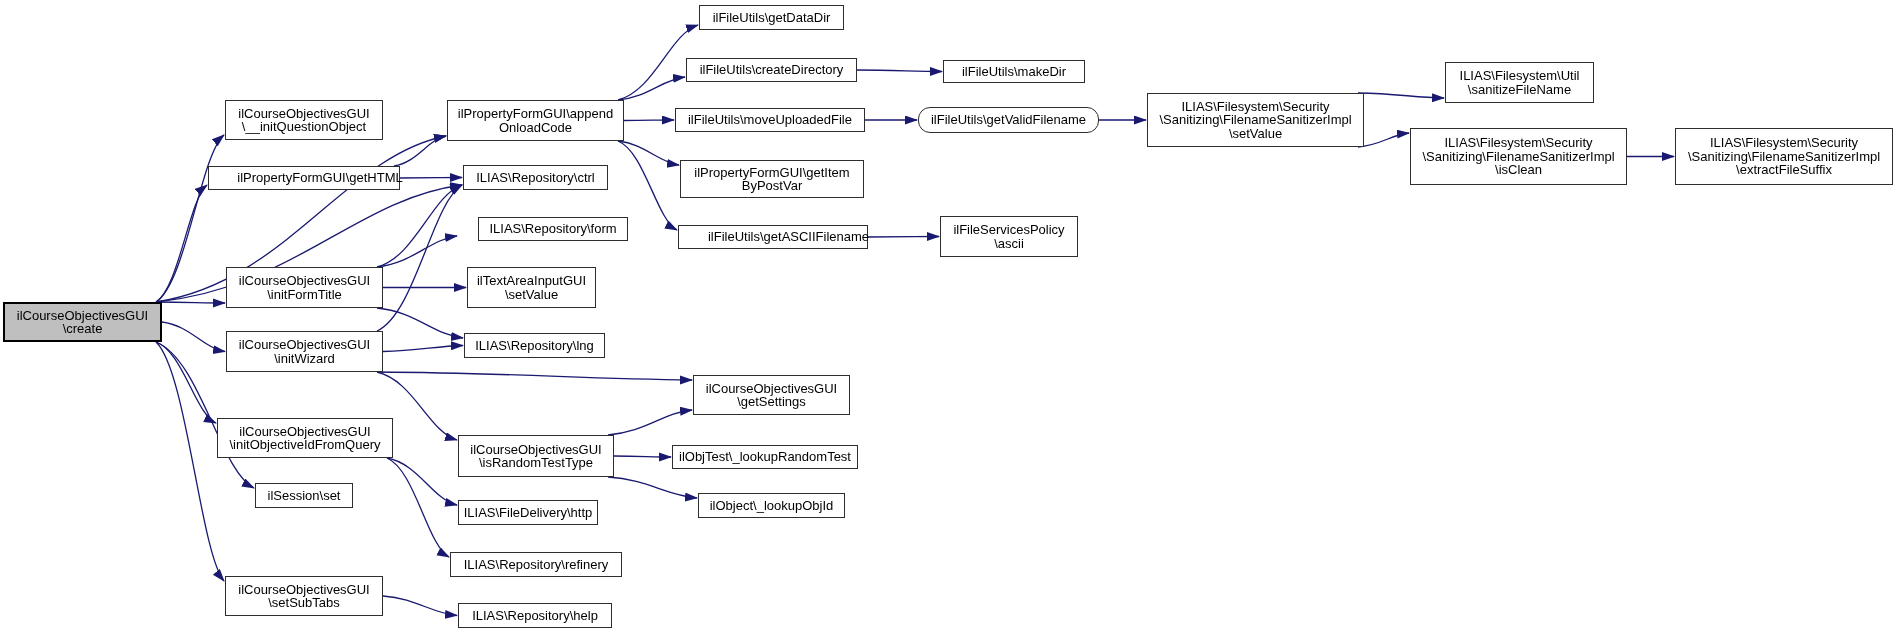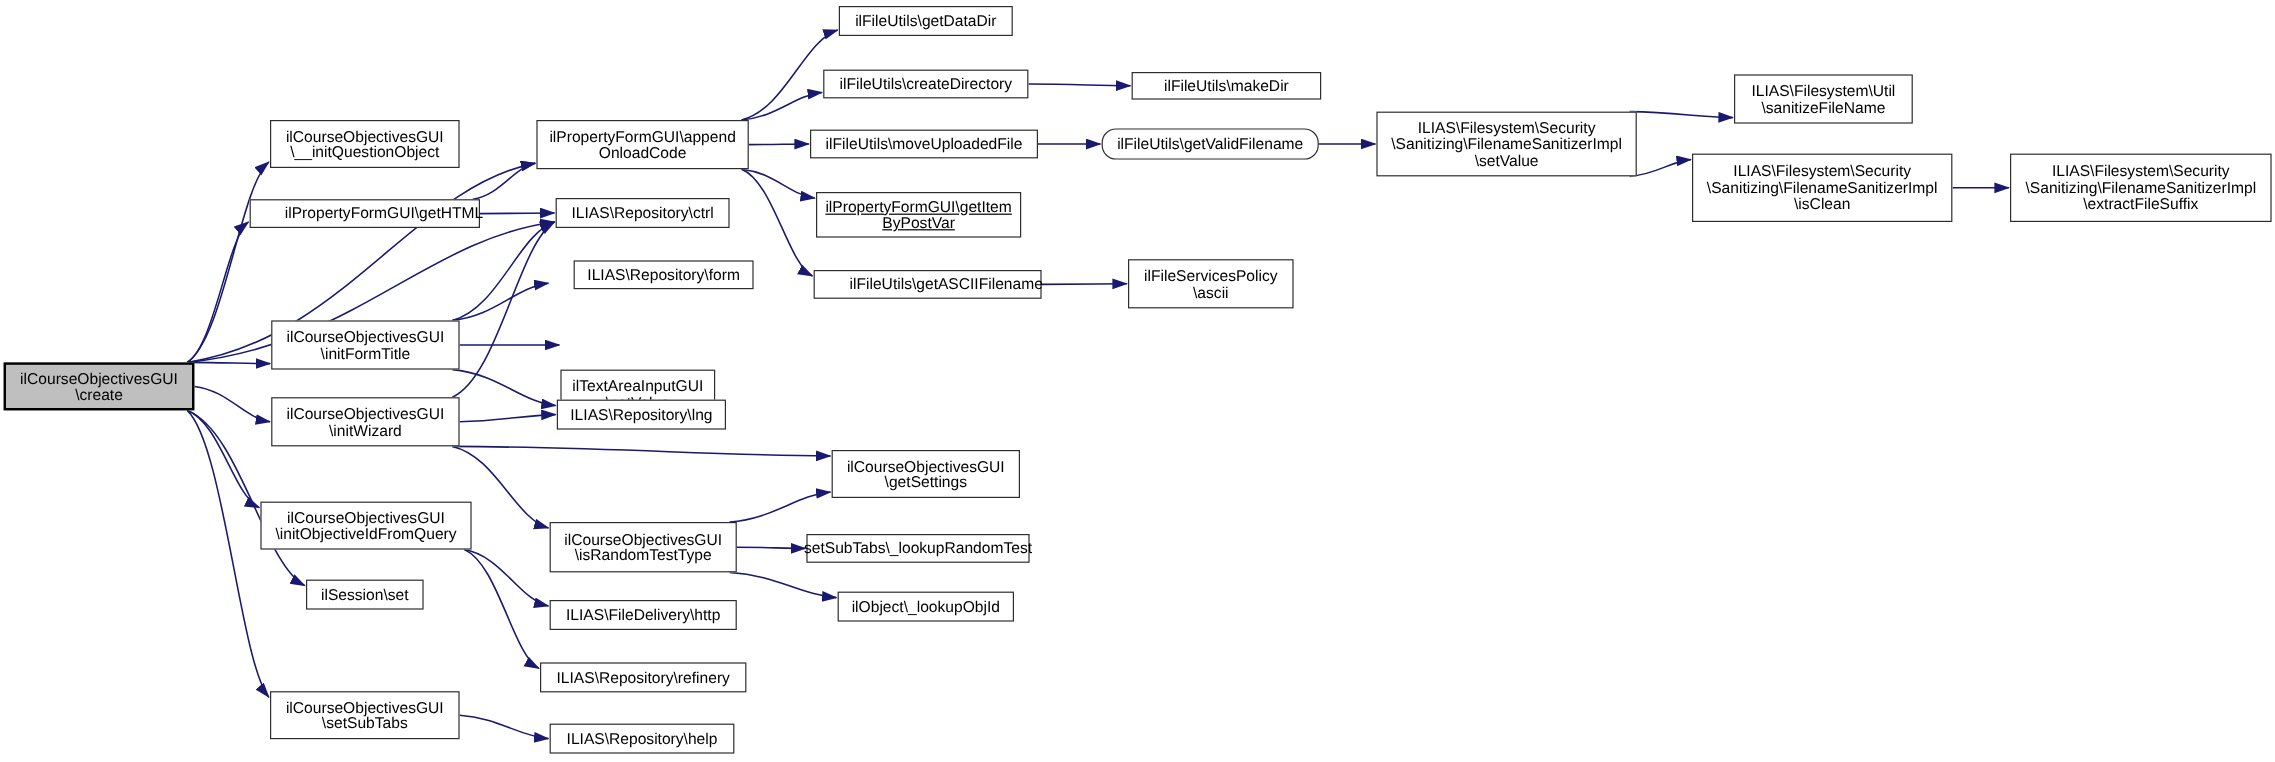--- a/index.html
+++ b/index.html
@@ -133,67 +133,67 @@
       <div class="node" style="left: 447px; top: 100px; width: 177px; height: 41px;">
         <span>ilPropertyFormGUI\append</span>
         <span>OnloadCode</span>
       </div>
       <div class="node" style="left: 463px; top: 165px; width: 145px; height: 25px;">
         <span>ILIAS\Repository\ctrl</span>
       </div>
       <div class="node" style="left: 458px; top: 217px; width: 150px; height: 24px; margin-left: 20px;">
         <span>ILIAS\Repository\form</span>
       </div>
-      <div class="node" style="left: 467px; top: 267px; width: 129px; height: 41px; margin-top: 41px;">
+      <div class="node" style="left: 467px; top: 267px; width: 129px; height: 41px;">
         <span>ilTextAreaInputGUI</span>
         <span>\setValue</span>
       </div>
       <div class="node" style="left: 464px; top: 333px; width: 141px; height: 25px;">
         <span>ILIAS\Repository\lng</span>
       </div>
       <div class="node" style="left: 458px; top: 435px; width: 156px; height: 42px;">
         <span>ilCourseObjectivesGUI</span>
         <span>\isRandomTestType</span>
       </div>
-      <div class="node" style="left: 458px; top: 500px; width: 156px; height: 25px;">
+      <div class="node" style="left: 458px; top: 500px; width: 140px; height: 25px;">
         <span>ILIAS\FileDelivery\http</span>
       </div>
       <div class="node" style="left: 450px; top: 552px; width: 172px; height: 25px;">
         <span>ILIAS\Repository\refinery</span>
       </div>
       <div class="node" style="left: 458px; top: 603px; width: 154px; height: 25px;">
         <span>ILIAS\Repository\help</span>
       </div>
       <div class="node" style="left: 699px; top: 5px; width: 145px; height: 25px;">
         <span>ilFileUtils\getDataDir</span>
       </div>
       <div class="node" style="left: 686px; top: 58px; width: 171px; height: 24px;">
         <span>ilFileUtils\createDirectory</span>
       </div>
       <div class="node" style="left: 675px; top: 108px; width: 190px; height: 24px;">
         <span>ilFileUtils\moveUploadedFile</span>
       </div>
-      <div class="node" style="left: 680px; top: 160px; width: 171px; height: 38px; text-decoration: underline;">
+      <div class="node" style="left: 680px; top: 160px; width: 184px; height: 38px;">
         <span>ilPropertyFormGUI\getItem</span>
         <span>ByPostVar</span>
       </div>
       <div class="node" style="left: 678px; top: 225px; width: 190px; height: 24px; padding-left: 31px;">
         <span>ilFileUtils\getASCIIFilename</span>
       </div>
       <div class="node" style="left: 693px; top: 375px; width: 157px; height: 40px;">
         <span>ilCourseObjectivesGUI</span>
         <span>\getSettings</span>
       </div>
       <div class="node" style="left: 672px; top: 445px; width: 186px; height: 24px;">
-        <span>setSubTabs\_lookupRandomTest</span>
+        <span>ilObjTest\_lookupRandomTest</span>
       </div>
       <div class="node" style="left: 698px; top: 493px; width: 147px; height: 25px;">
         <span>ilObject\_lookupObjId</span>
       </div>
-      <div class="node" style="left: 943px; top: 60px; width: 158px; height: 23px;">
+      <div class="node" style="left: 943px; top: 60px; width: 142px; height: 23px;">
         <span>ilFileUtils\makeDir</span>
       </div>
       <div class="node" style="left: 918px; top: 107px; width: 181px; height: 26px; border-radius: 12px;">
         <span>ilFileUtils\getValidFilename</span>
       </div>
       <div class="node" style="left: 940px; top: 216px; width: 138px; height: 41px;">
         <span>ilFileServicesPolicy</span>
         <span>\ascii</span>
       </div>
       <div class="node" style="left: 1147px; top: 93px; width: 217px; height: 54px;">

